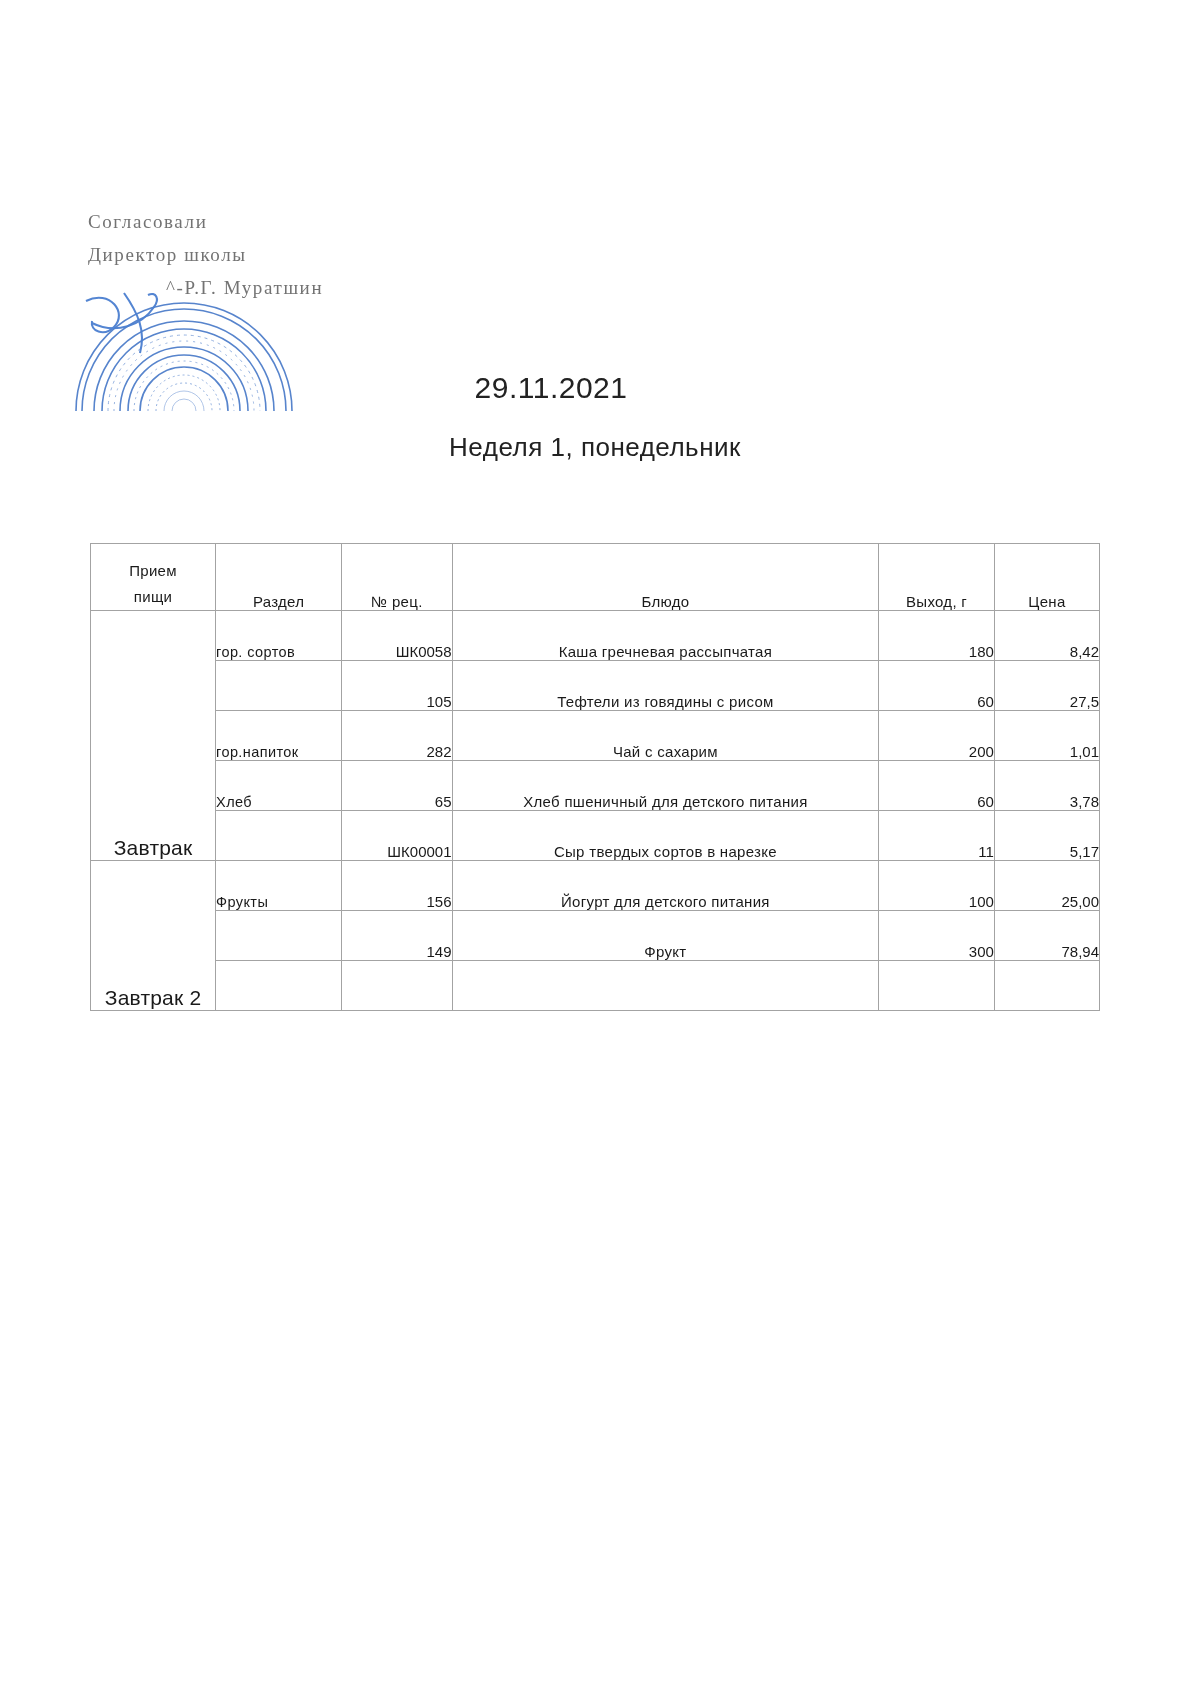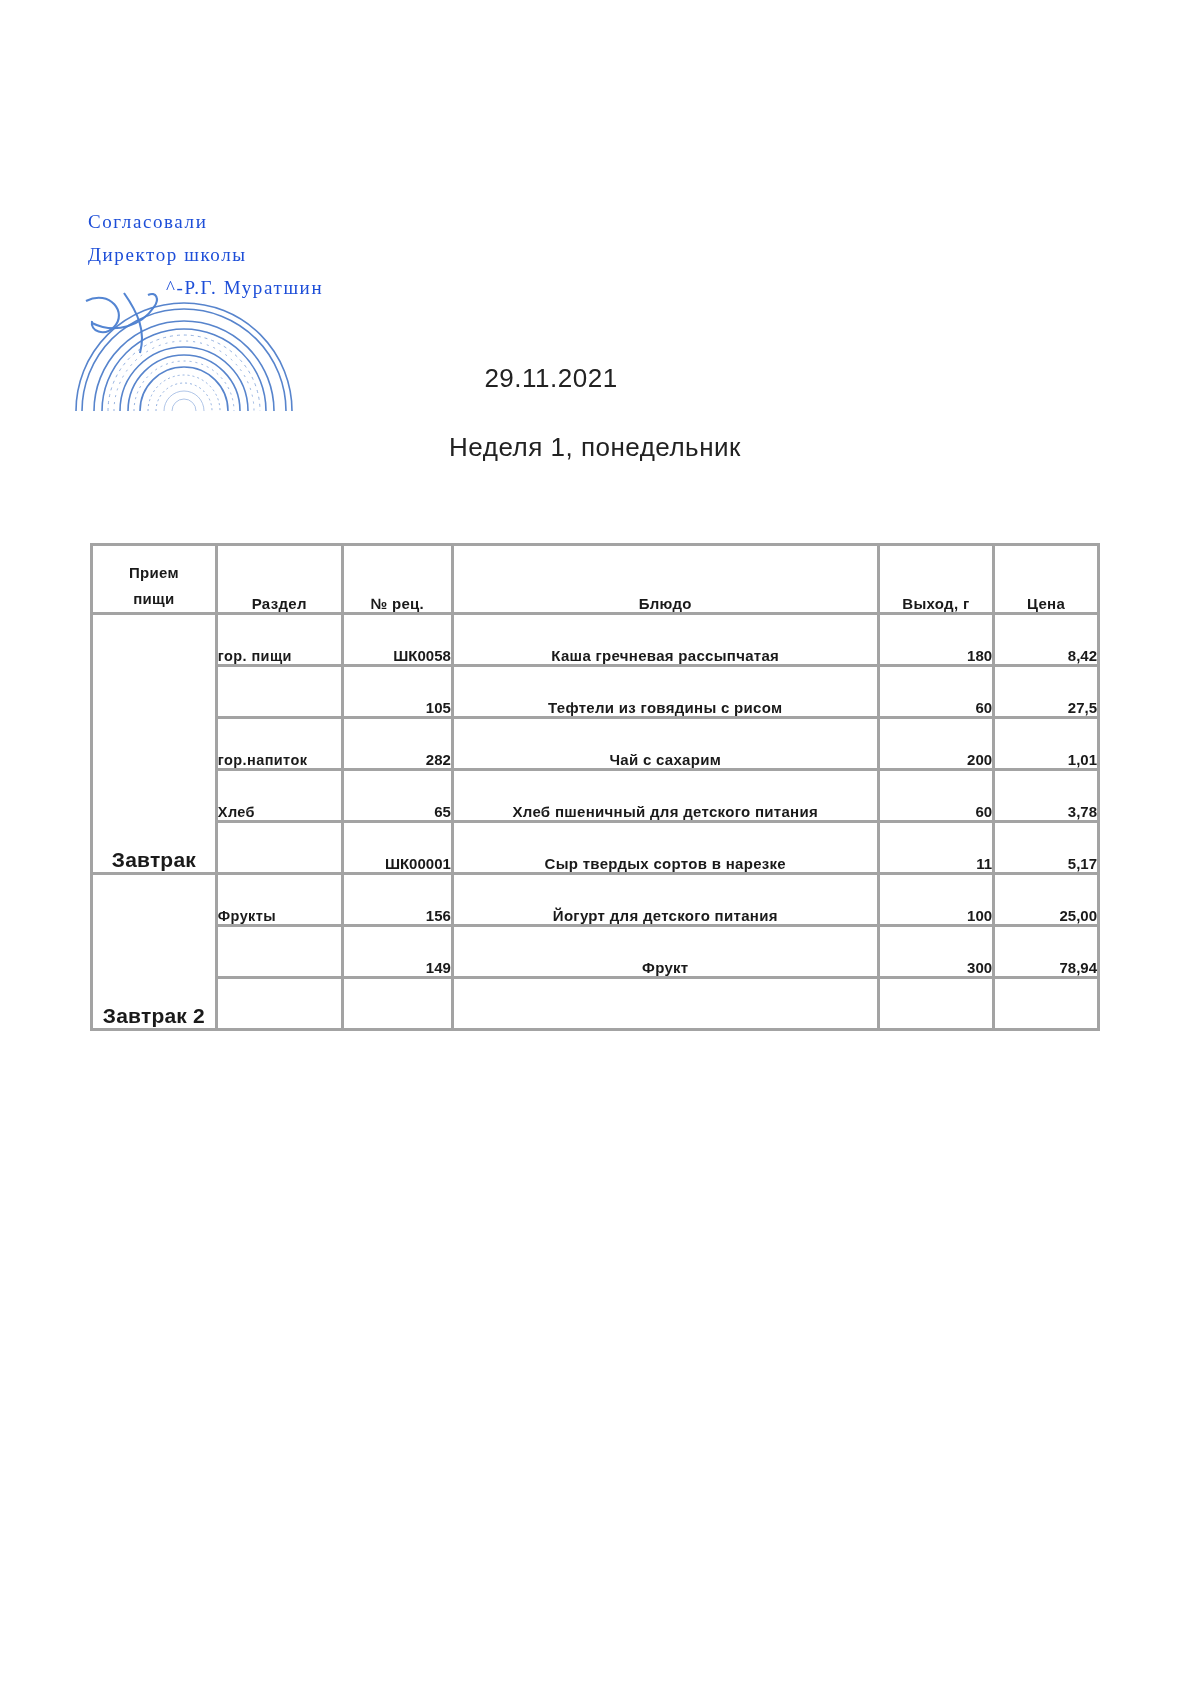--- a/index.html
+++ b/index.html
@@ -17,44 +17,44 @@
   }
 
   
   .approval {
     position: absolute;
     left: 88px;
     top: 205px;
     font-family: "Liberation Serif", serif;
     font-size: 19px;
     letter-spacing: 1.6px;
-    color: #1d4ed8;
+    color: #737373;
     line-height: 33px;
   }
   .approval div { white-space: nowrap; }
   .approval .indent { padding-left: 78px; }
 
   
   .stamp {
     position: absolute;
     left: 68px;
     top: 283px;
     width: 232px;
     height: 132px;
     pointer-events: none;
   }
 
   
   .doc-date {
     position: absolute;
     left: 0;
-    top: 363px;
+    top: 371px;
     width: 1102px;
     text-align: center;
-    font-size: 26px;
+    font-size: 30px;
     letter-spacing: 0.5px;
     color: #222;
   }
   .doc-subtitle {
     position: absolute;
     left: 0;
     top: 432px;
     width: 1190px;
     text-align: center;
     font-size: 26px;
@@ -70,24 +70,24 @@
     width: 1010px;
   }
   table.menu {
     border-collapse: collapse;
     width: 1010px;
     table-layout: fixed;
     font-size: 15px;
     color: #1a1a1a;
   }
   table.menu th, table.menu td {
-    border: 3px solid #a3a3a3;
+    border: 1px solid #a3a3a3;
     padding: 0;
     vertical-align: bottom;
-    font-weight: bold;
+    font-weight: normal;
   }
   
   col.c-meal   { width: 119px; }
   col.c-sect   { width: 120px; }
   col.c-num    { width: 105px; }
   col.c-dish   { width: 406px; }
   col.c-out    { width: 110px; }
   col.c-price  { width: 100px; }
 
   thead th {
@@ -204,21 +204,21 @@
         <th>Раздел</th>
         <th>№  рец.</th>
         <th>Блюдо</th>
         <th>Выход, г</th>
         <th>Цена</th>
       </tr>
     </thead>
     <tbody>
       <tr>
         <td class="meal" rowspan="5">Завтрак</td>
-        <td class="section">гор. пищи</td>
+        <td class="section">гор. сортов</td>
         <td class="num">ШК0058</td>
         <td class="dish">Каша гречневая рассыпчатая</td>
         <td class="out">180</td>
         <td class="price">8,42</td>
       </tr>
       <tr>
         <td class="section"></td>
         <td class="num">105</td>
         <td class="dish">Тефтели из говядины с рисом</td>
         <td class="out">60</td>

